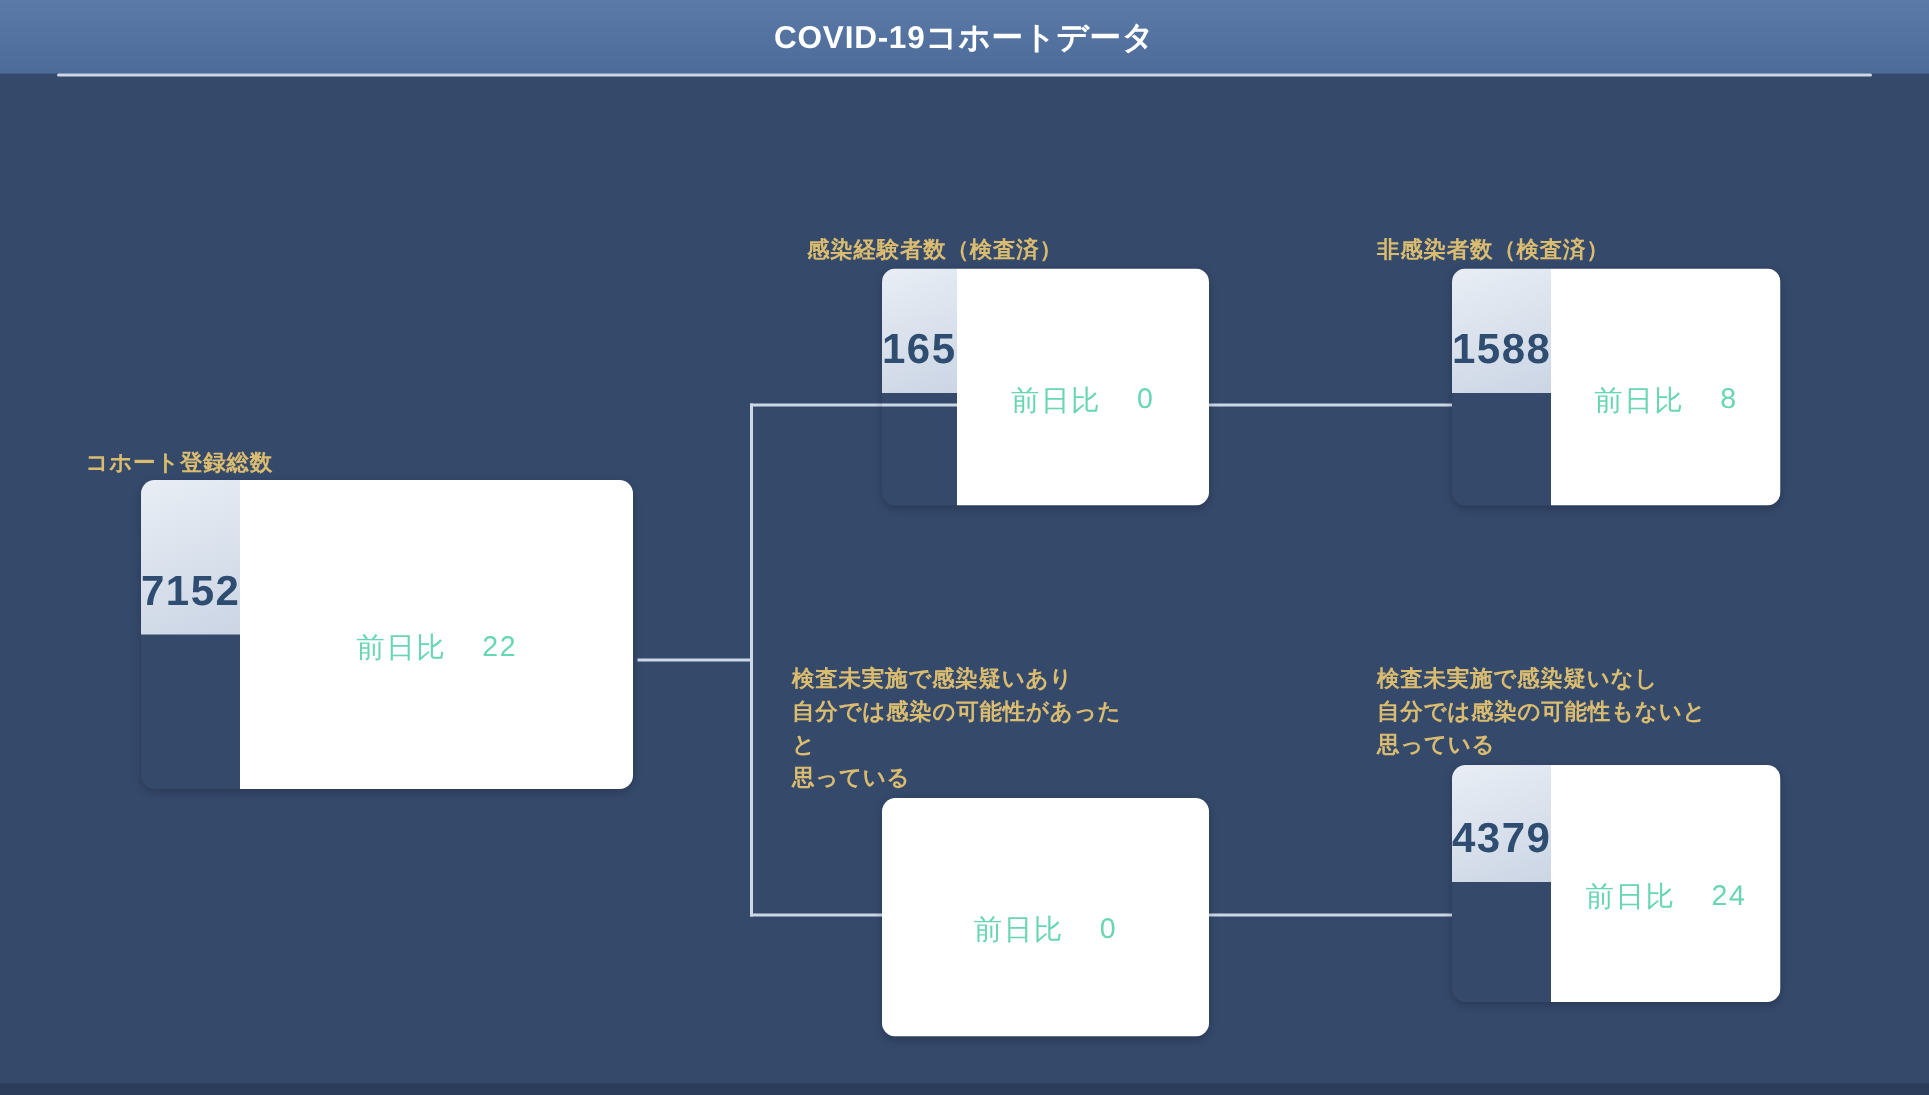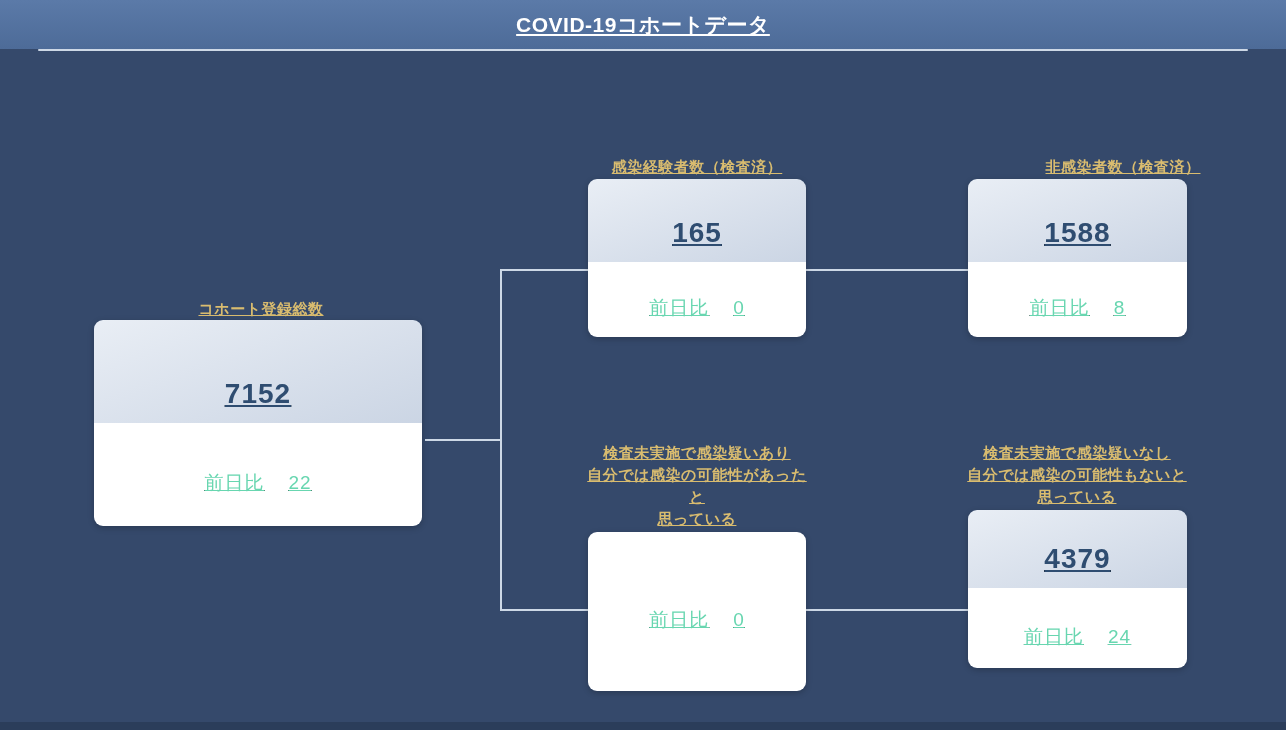--- a/index.html
+++ b/index.html
@@ -7,21 +7,21 @@
     --header-top:#5b7aa8;
     --header-bottom:#4d6b98;
     --footer:#2b3d5a;
     --line:#cdd8e6;
     --accent-gold:#d9bc6f;
     --accent-mint:#68d6b0;
     --value-navy:#2f4d71;
     --card-grad-top:#e9eef5;
     --card-grad-bottom:#cbd5e4;
   }
-  *{margin:0;padding:0;box-sizing:border-box;text-decoration:underline;}
+  *{margin:0;padding:0;box-sizing:border-box;}
   html,body{width:100%;height:100%;}
   body{
     font-family:"Liberation Sans","DejaVu Sans",sans-serif;
     background:#1e2a40;
   }
   .stage{
     position:relative;
     width:1286px;height:730px;
     background:var(--bg);
     overflow:hidden;
@@ -45,62 +45,62 @@
   }
   .line{
     position:absolute;background:var(--line);z-index:1;
   }
   .line.h{height:2px;}
   .line.v{width:2px;}
   .card{
     position:absolute;z-index:2;
     border-radius:9px;overflow:hidden;
     box-shadow:0 2px 6px rgba(0,0,0,.22);
-    display:flex;flex-direction:column;
+    display:flex;flex-direction:row;
   }
   .card-top{
     flex:none;
     background:linear-gradient(160deg,var(--card-grad-top) 0%,var(--card-grad-bottom) 100%);
     display:flex;align-items:flex-end;justify-content:center;
     padding-bottom:13px;
   }
   .card-value{
     font-size:28px;font-weight:bold;color:var(--value-navy);letter-spacing:1px;
   }
   .card-bottom{
     flex:1;background:#ffffff;
     display:flex;align-items:center;justify-content:center;gap:24px;
   }
   .delta-label,.delta-value{
     color:var(--accent-mint);font-size:19px;font-weight:500;letter-spacing:1px;margin-top:17px;
   }
   .card-label{
     position:absolute;z-index:2;
     color:var(--accent-gold);font-size:15px;font-weight:bold;
-    text-align:center;line-height:22px;white-space:pre-line;letter-spacing:.5px;
+    line-height:22px;white-space:pre-line;letter-spacing:.5px;
   }
 </style>
 </head>
 <body>
 
 <div class="stage">
 
   <div class="header">
     <div class="title">COVID-19コホートデータ</div>
   </div>
   <div class="header-divider"></div>
 
   <div class="line h" style="left:425px;top:439px;width:77px"></div>
   <div class="line v" style="left:500px;top:269px;height:342px"></div>
   <div class="line h" style="left:500px;top:269px;width:468px"></div>
   <div class="line h" style="left:500px;top:609px;width:468px"></div>
 
   <div class="card-label" style="left:57px;top:298px;width:408px">コホート登録総数</div>
   <div class="card-label" style="left:538px;top:156px;width:318px">感染経験者数（検査済）</div>
-  <div class="card-label" style="left:964px;top:156px;width:318px">非感染者数（検査済）</div>
+  <div class="card-label" style="left:918px;top:156px;width:318px">非感染者数（検査済）</div>
   <div class="card-label" style="left:528px;top:442px;width:338px">検査未実施で感染疑いあり
 自分では感染の可能性があった
 と
 思っている</div>
   <div class="card-label" style="left:918px;top:442px;width:318px">検査未実施で感染疑いなし
 自分では感染の可能性もないと
 思っている</div>
 
   <div class="card" style="left:94px;top:320px;width:328px;height:206px">
     <div class="card-top" style="height:103px">

